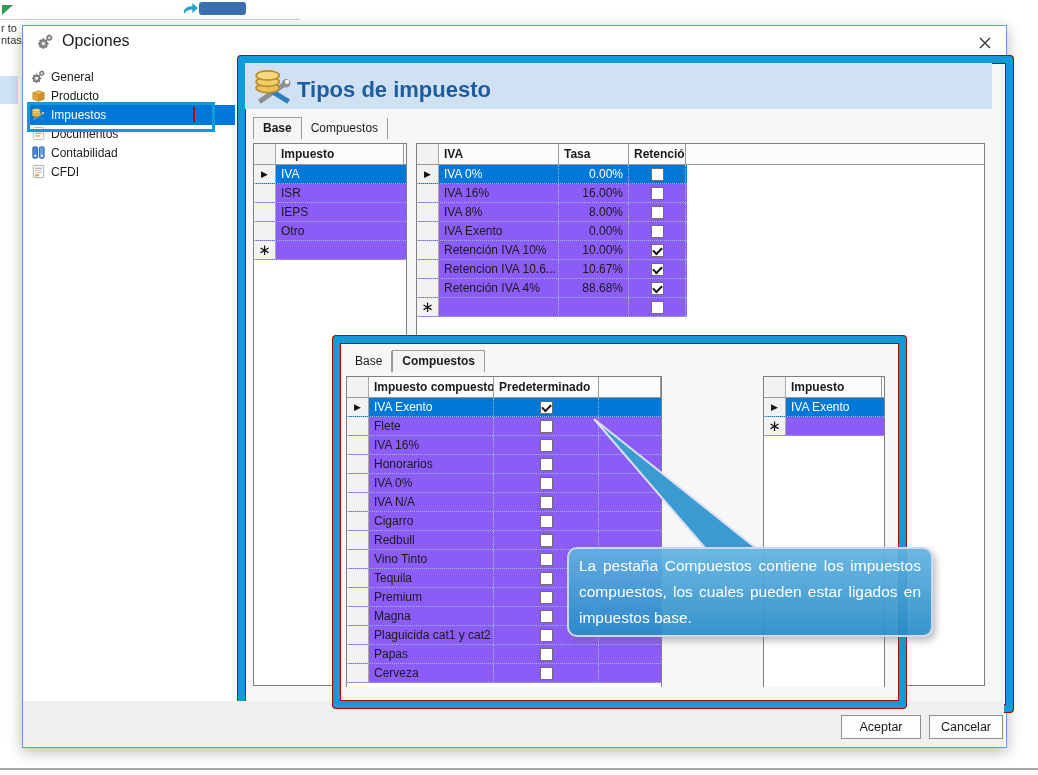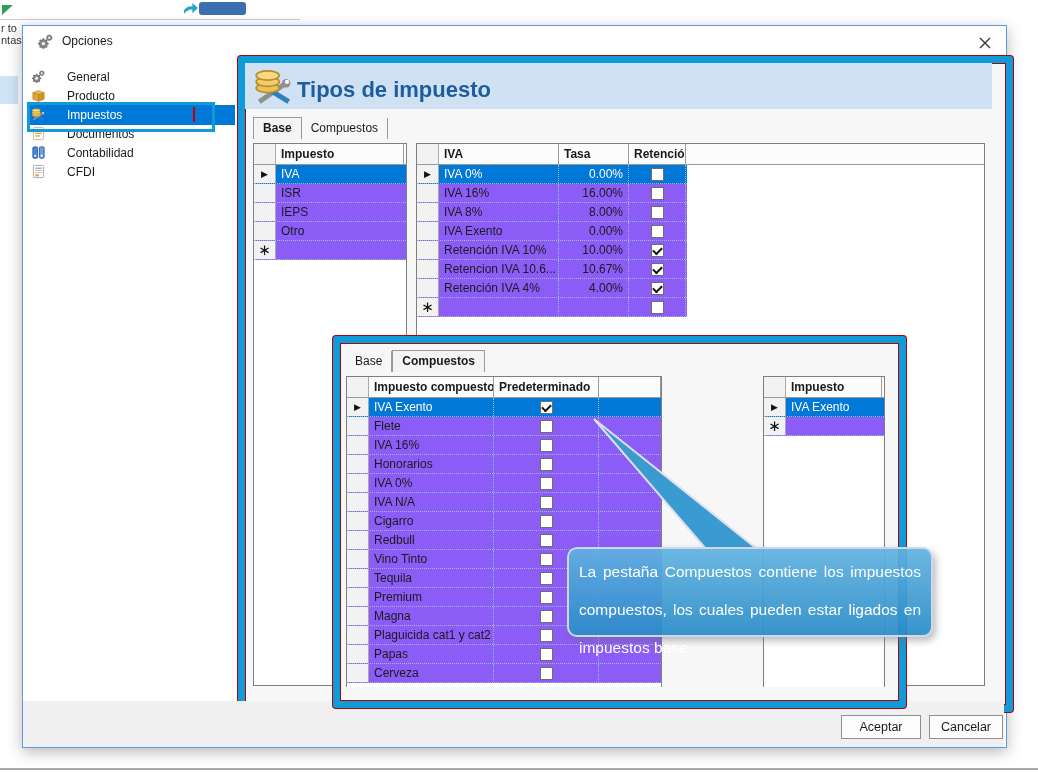--- a/index.html
+++ b/index.html
@@ -12,26 +12,26 @@
   .bg-line{left:0;top:19px;width:300px;height:1px;background:#cccccc;}
   .bg-txt{left:1px;color:#333;font-size:11px;line-height:12px;}
   .bg-bluebox{left:199px;top:2px;width:47px;height:13px;background:#3a6fb0;border-radius:3px;}
   .bg-selrow{left:0;top:76px;width:18px;height:28px;background:#cfe4f7;}
   .bg-bottomline{left:0;top:768px;width:1038px;height:2px;background:#a8a8a8;}
 
   
   .dialog{left:22px;top:25px;width:983px;height:721px;background:#ffffff;
           border:1px solid #569de5;box-shadow:0 4px 14px rgba(0,0,0,.28);}
   .titlebar{position:absolute;left:0;top:0;width:100%;height:30px;background:#fff;display:flex;align-items:center;}
-  .titlebar .t{margin-left:8px;font-size:12px;color:#1a1a1a;}
+  .titlebar .t{margin-left:8px;font-size:16px;color:#1a1a1a;}
   .closebtn{position:absolute;right:10px;top:6px;width:22px;height:22px;display:flex;align-items:center;justify-content:center;cursor:pointer;}
 
   
   .side-item{position:absolute;left:8px;width:202px;height:19px;display:flex;align-items:center;}
-  .side-item .lbl{margin-left:21px;white-space:nowrap;}
+  .side-item .lbl{margin-left:5px;white-space:nowrap;}
   .side-sel-bg{left:5px;top:79px;width:207px;height:20px;background:#0078d7;}
   .side-item.selected .lbl{color:#fff;}
   .side-anno{left:4px;top:76px;width:182px;height:24px;border:3px solid #0f9bd7;}
   .side-redtick{left:170px;top:81px;width:2px;height:15px;background:#c00000;}
 
   
   .anno{border:7px solid #0f9bd7;border-radius:3px;
         box-shadow:0 0 0 1px #b40000, inset 0 0 0 1px #b40000;}
 
   
@@ -81,21 +81,21 @@
   
   .overlay{left:333px;top:336px;width:559px;height:358px;background:#f7f7f7;}
   .ov-content{position:absolute;left:0;top:0;width:545px;height:344px;overflow:hidden;}
 
   
   .callout{left:567px;top:547px;width:366px;height:90px;box-sizing:border-box;border-radius:10px;
            background:linear-gradient(180deg,rgba(96,178,224,.93),rgba(41,140,199,.93));
            border:2px solid rgba(213,217,240,.95);
            box-shadow:3px 4px 7px rgba(110,110,110,.45);}
   .callout .txt{position:absolute;left:10px;right:10px;top:4px;color:#fff;font-size:15.5px;
-                line-height:38px;text-align:justify;}
+                line-height:26px;text-align:justify;}
 
   
   .footer{left:0;top:675px;width:981px;height:46px;background:#f0f0f0;}
   .btn{position:absolute;top:14px;height:24px;background:#fdfdfd;border:1px solid #8f8f8f;
        font-family:"Liberation Sans",sans-serif;font-size:12.5px;color:#1a1a1a;
        display:flex;align-items:center;justify-content:center;box-sizing:border-box;cursor:pointer;}
   .btn-accept{left:818px;width:80px;}
   .btn-cancel{left:906px;width:74px;}
 </style>
 </head>
@@ -332,21 +332,21 @@
           <div class="selc"></div>
           <div class="c gr-iva">Retencion IVA 10.6...</div>
           <div class="c gr-tasa num">10.67%</div>
           <div class="c gr-ret ctr">
               <span class="cb on"></span>
             </div>
         </div>
         <div class="grow rowfix">
           <div class="selc"></div>
           <div class="c gr-iva">Retención IVA 4%</div>
-          <div class="c gr-tasa num">4.00%</div>
+          <div class="c gr-tasa num">88.68%</div>
           <div class="c gr-ret ctr">
               <span class="cb on"></span>
             </div>
         </div>
         <div class="grow rowfix">
           <div class="selc">
               <span class="star">∗</span>
             </div>
           <div class="c gr-iva"></div>
           <div class="c gr-tasa num"></div>

